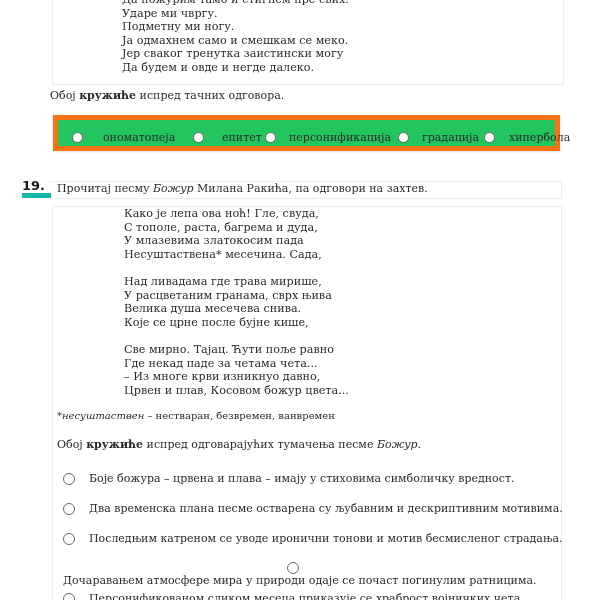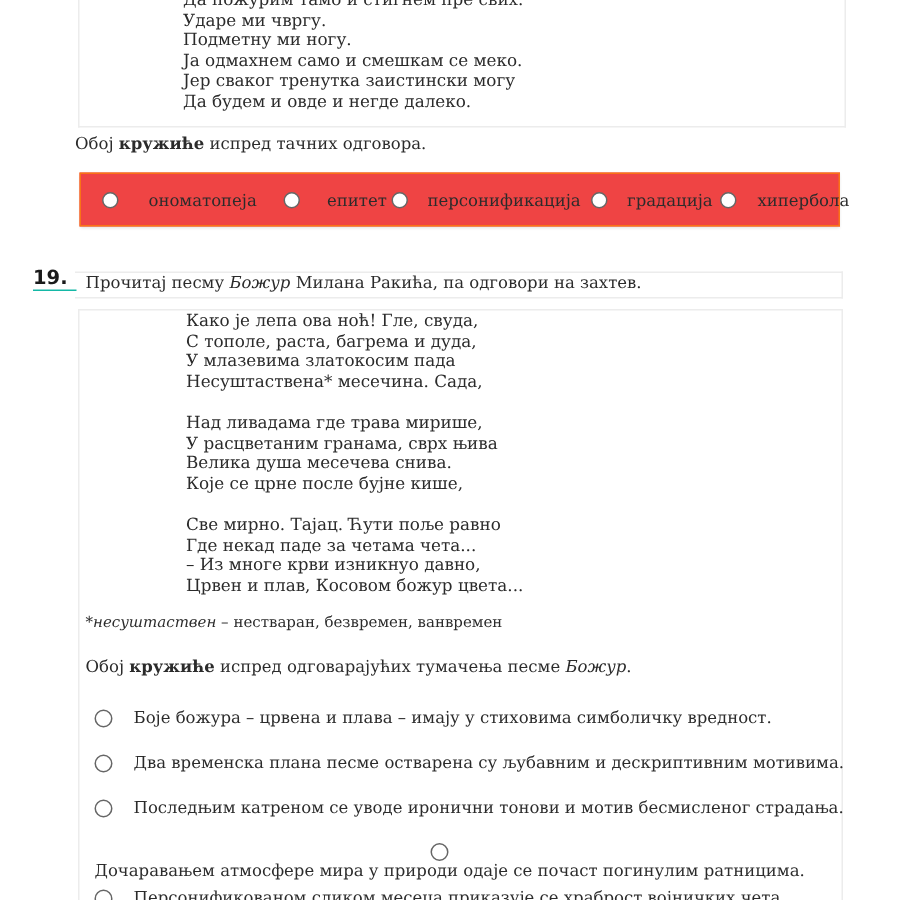--- a/index.html
+++ b/index.html
@@ -48,22 +48,22 @@
     .prev-instr {
       left: 50px;
       top: 89px;
     }
     .options-box {
       position: absolute;
       left: 53px;
       top: 115px;
       width: 507px;
       height: 36px;
-      background: #ef4444;
-      border: 1px solid #f97316;
+      background: #22c55e;
+      border: 5px solid #f97316;
       box-shadow: 0 1px 2px rgba(0,0,0,0.12);
       box-sizing: border-box;
     }
     .opt {
       position: absolute;
       top: 0;
       height: 34px;
       display: flex;
       align-items: center;
       font-size: 11px;
@@ -82,21 +82,21 @@
     
     .q-number {
       position: absolute;
       left: 22px;
       top: 178px;
       font-family: "DejaVu Sans", "Liberation Sans", sans-serif;
       font-weight: bold;
       font-size: 13px;
       color: #1a1a1a;
       padding-right: 6px;
-      border-bottom: 1px solid #14b8a6;
+      border-bottom: 5px solid #14b8a6;
     }
     .q-prompt-box {
       position: absolute;
       left: 50px;
       top: 181px;
       width: 512px;
       height: 18px;
       border: 1px solid #ececec;
       border-left: none;
       box-sizing: border-box;

